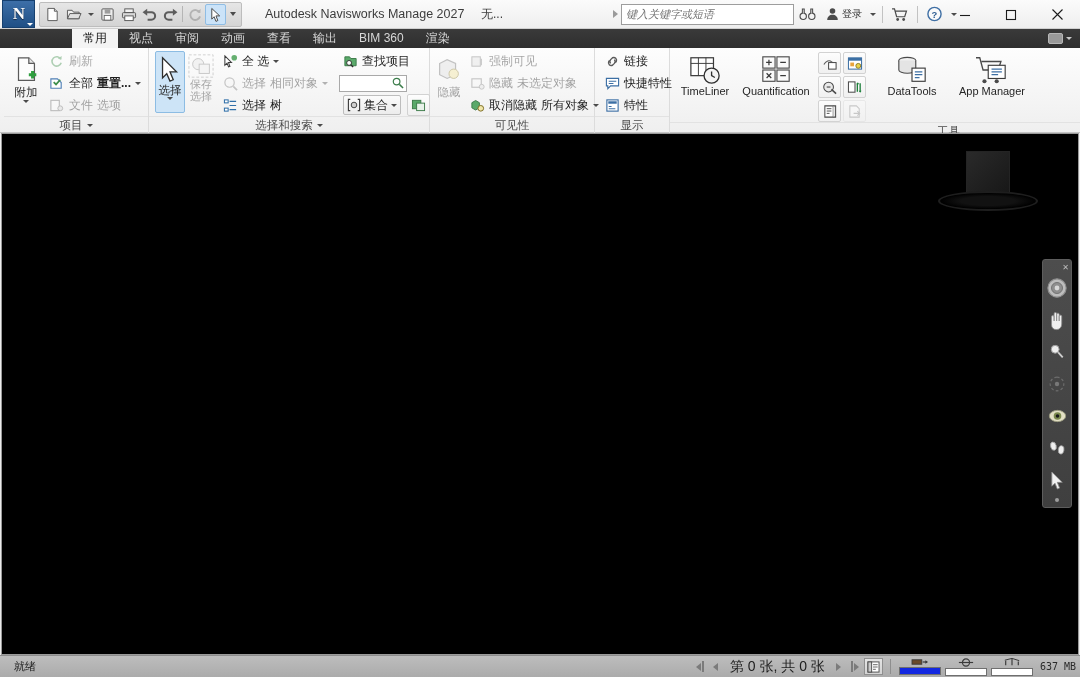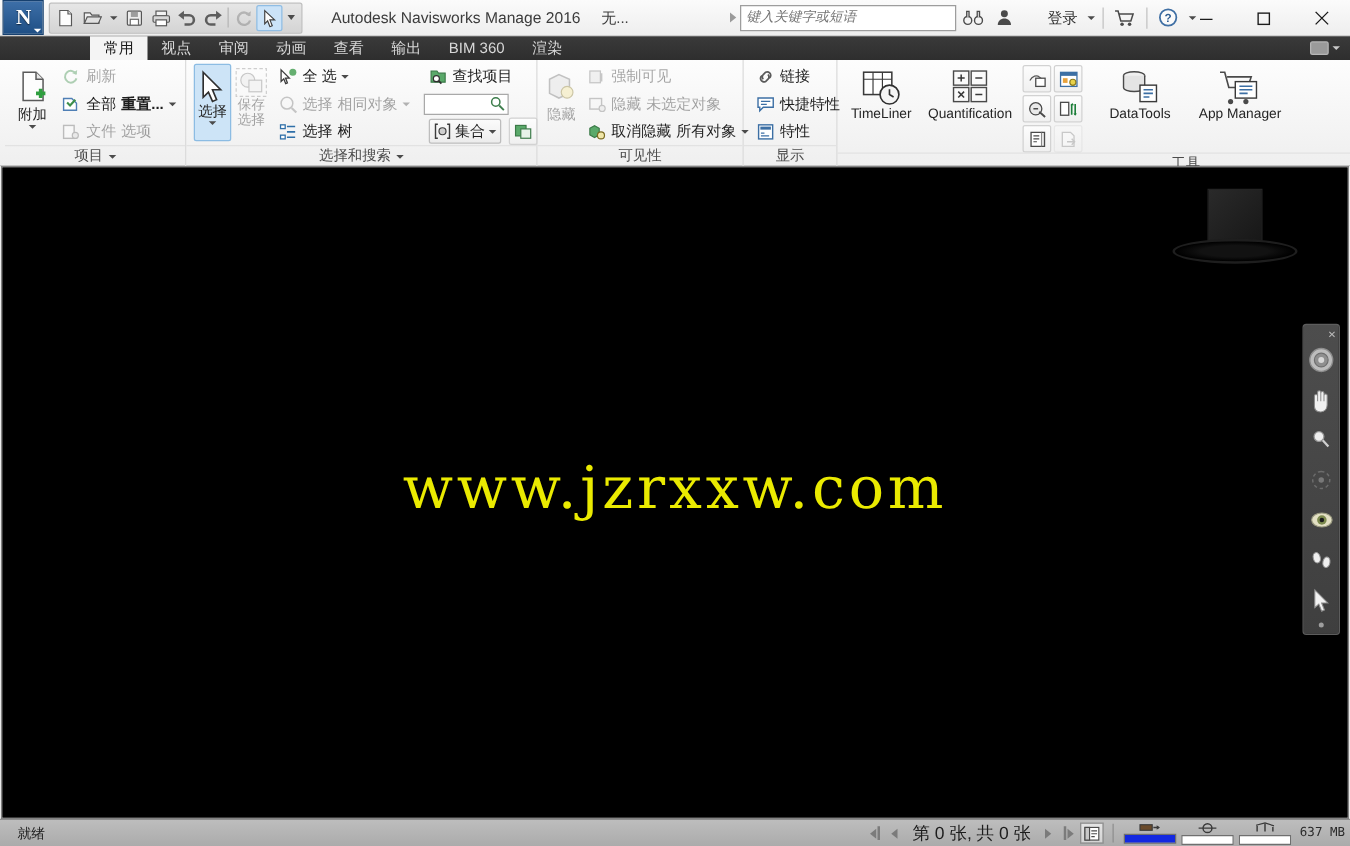--- a/index.html
+++ b/index.html
@@ -51,21 +51,21 @@
              font-size:12px; color:#3c3c3c; }
 
   .infocenter{ position:absolute; right:120px; top:2px; height:24px; display:flex; align-items:center; }
   .ic-caret{ width:12px;height:22px;display:flex;align-items:center;justify-content:center;}
   .tri-r{ width:0;height:0;border-top:4px solid transparent;border-bottom:4px solid transparent;border-left:5px solid #9a9a9a;}
   .searchbox{ width:173px;height:21px;background:#fff;border:1px solid #9d9d9d;
               display:flex;align-items:center;padding:0 4px; }
   .searchbox input{ border:0;outline:0;width:100%;font-size:11px;font-style:italic;color:#7a7a7a;
                     font-family:"Liberation Sans",sans-serif;background:transparent;}
   .ic-item{ height:24px;display:flex;align-items:center;gap:3px;padding:0 5px;cursor:pointer;}
-  .ic-item span{ font-size:12px;color:#2d2d2d;margin-left:25px;}
+  .ic-item span{ font-size:10px;color:#2d2d2d;}
   .ic-sep{ width:1px;height:17px;background:#c2c2c2;margin:0 3px;}
 
   .winbtns{ position:absolute; right:0; top:0; height:29px; display:flex; }
   .winbtn{ width:46px;height:29px;display:flex;align-items:center;justify-content:center;cursor:pointer;}
   .winbtn svg{ display:block; }
 
   
   .tabrow{ height:19px; flex:0 0 19px; display:flex; align-items:flex-end;
            background:linear-gradient(#3a3a3a,#2e2e2e); padding-left:72px; position:relative;}
   .tab{ height:19px; line-height:19px; padding:0 11px; font-size:12px; color:#d8d8d8; cursor:pointer; white-space:nowrap;}
@@ -215,21 +215,21 @@
       <div class="qbtn on">
         <svg width="13" height="15" viewBox="0 0 14 16">
             <path d="M3 1.5l8.5 8h-4l2 5-2 .9-2-5-2.5 2.6z" fill="#fdfdfd" stroke="#3f3f3f"></path>
           </svg>
       </div>
       <div class="qcaret">
           <i class="tri-d"></i>
         </div>
     </div>
 
-    <div class="apptitle">Autodesk Navisworks Manage 2016</div>
+    <div class="apptitle">Autodesk Navisworks Manage 2027</div>
     <div class="doctitle">无...</div>
 
     <div class="infocenter">
       <div class="ic-caret">
           <i class="tri-r"></i>
         </div>
       <div class="searchbox">
         <input value="" placeholder="键入关键字或短语" style="">
       </div>
       <div class="ic-item">
@@ -629,21 +629,20 @@
 
   <div class="viewwrap">
     <div class="viewport"></div>
 
     <div class="viewcube">
       <div class="vc-box"></div>
       <div class="vc-ring"></div>
     </div>
 
     <div class="watermark">
-      <div class="wm2">www.jzrxxw.com</div>
     </div>
 
     <div class="navbar" style="top:125px">
       <div class="nb-close">✕</div>
       <div class="nb-btn">
         <svg width="22" height="22" viewBox="0 0 24 24">
             <circle cx="12" cy="12" r="10" fill="#bdbdbd" stroke="#8d8d8d" stroke-width="1.2"></circle>
             <circle cx="12" cy="12" r="6" fill="#8f8f8f" stroke="#6f6f6f"></circle>
             <circle cx="12" cy="12" r="2.6" fill="#d8d8d8"></circle>
           </svg>

